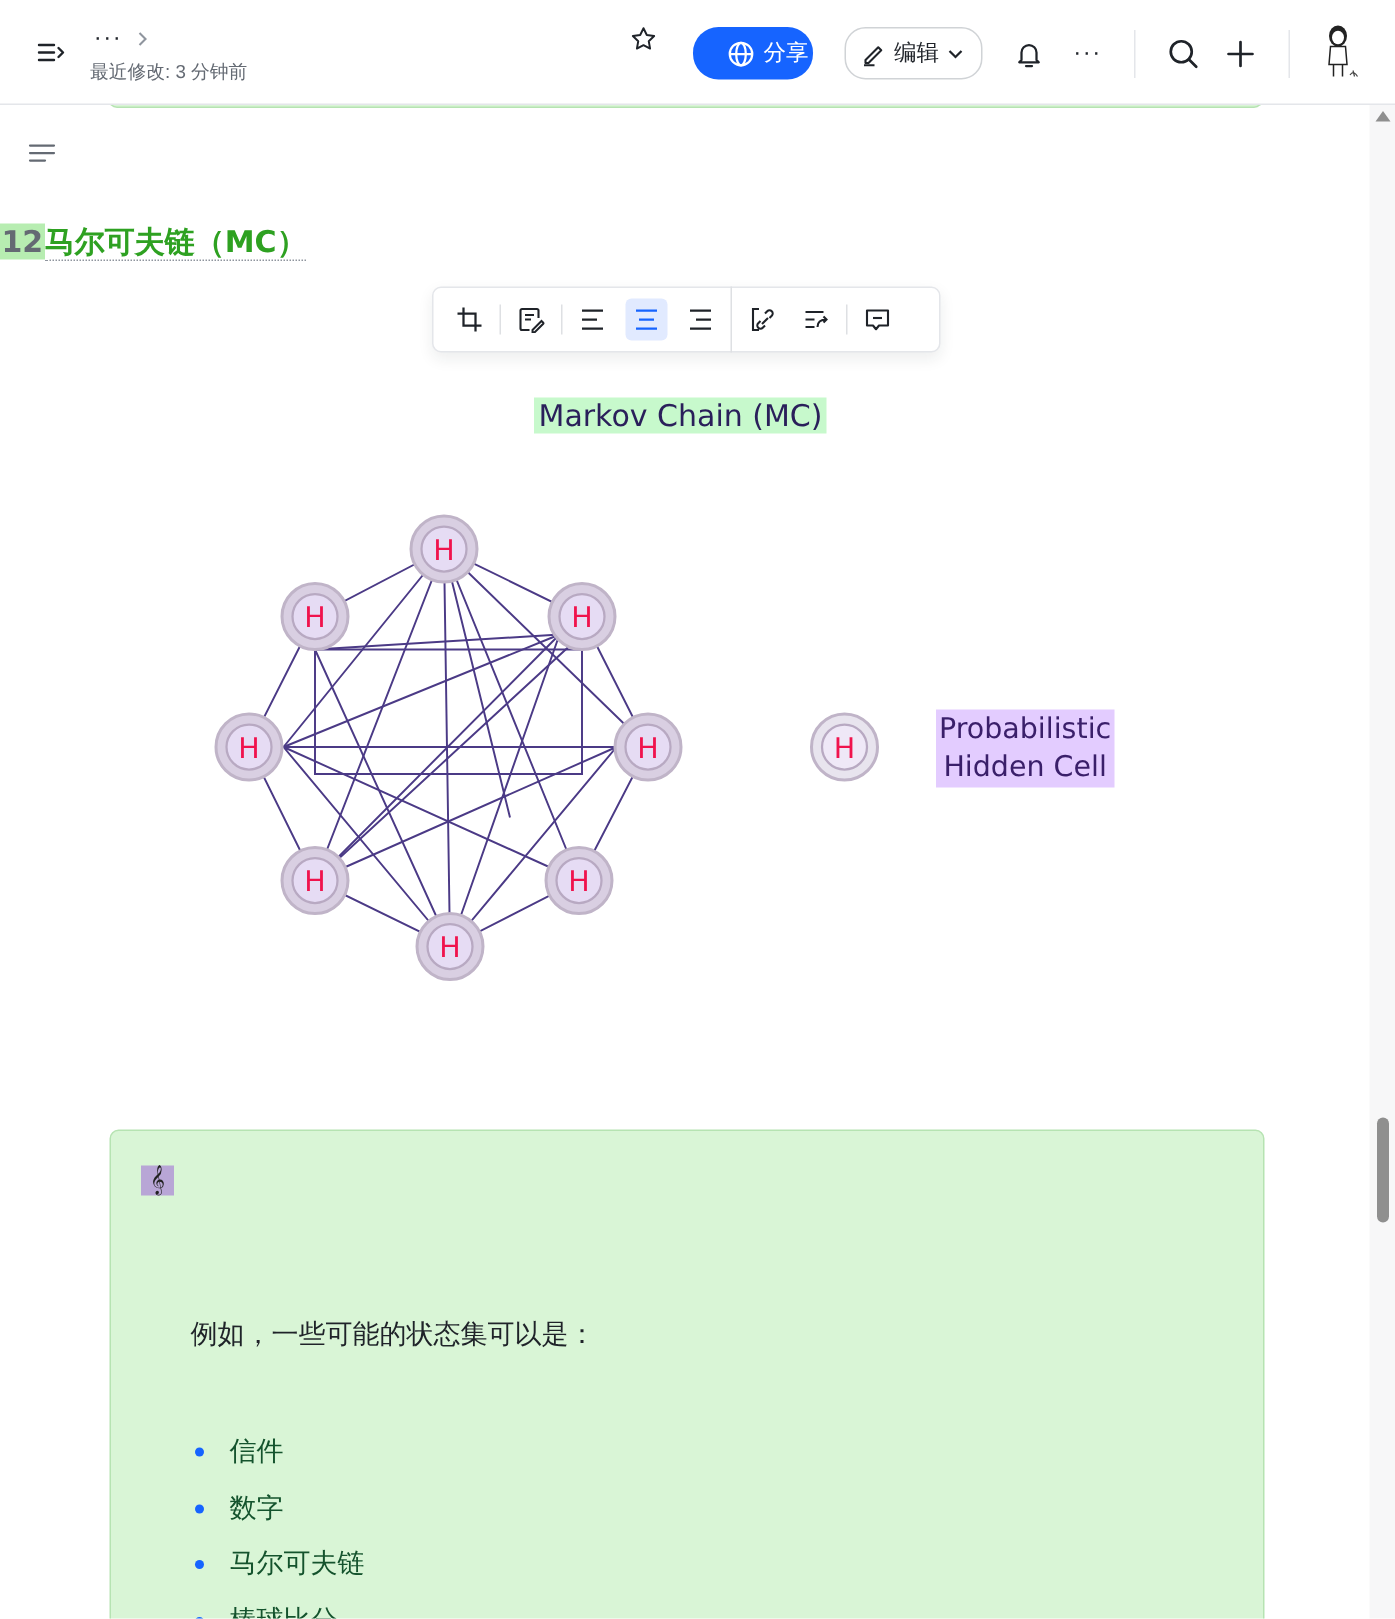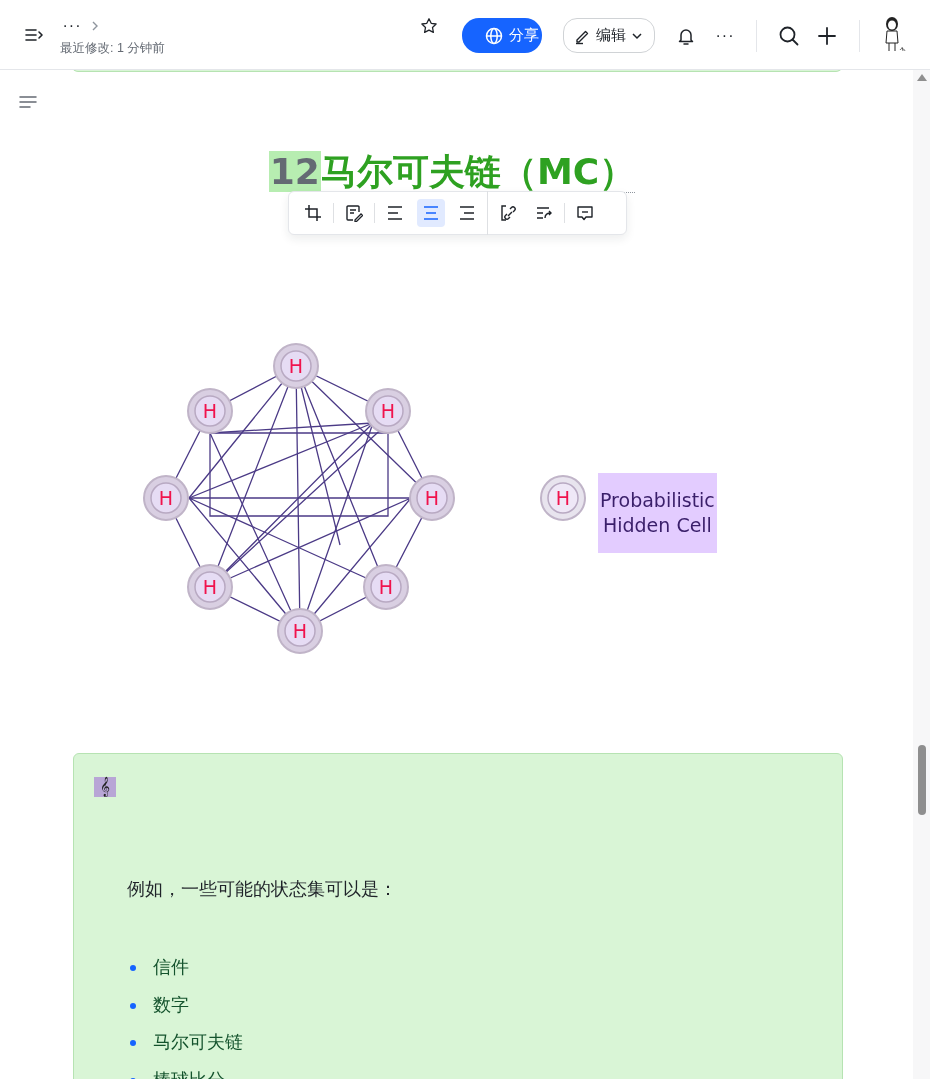--- a/index.html
+++ b/index.html
@@ -23,33 +23,33 @@
   .vsep { position: absolute; top: 20px; width: 1px; height: 32px; background: #e4e6ea; }
   .search { left: 776px; top: 23px; width: 26px; height: 26px; }
   .plus { left: 814px; top: 23px; width: 26px; height: 26px; }
   .avatar { position: absolute; left: 878px; top: 14px; width: 32px; height: 42px; }
 
   
   .content { position: absolute; left: 0; top: 70px; width: 930px; height: 1009px; overflow: hidden; }
   .prev-callout-edge { position: absolute; left: 72px; top: -10px; width: 770px; height: 12px; background: #d9f5d6; border: 1px solid #b6e3b2; border-top: none; border-radius: 0 0 6px 6px; }
   .outline-icon { position: absolute; left: 19px; top: 25px; width: 20px; height: 16px; cursor: pointer; }
 
-  .heading { position: absolute; left: 0; width: 904px; top: 78px; text-align: center; font-size: 36px; font-weight: bold; color: #2ea121; font-family: "DejaVu Sans", sans-serif; }
+  .heading { position: absolute; left: 0; width: 904px; top: 78px; text-align: left; font-size: 20px; font-weight: bold; color: #2ea121; font-family: "DejaVu Sans", sans-serif; }
   .heading .num { background: #b7edb1; color: #646a73; padding: 0 1px; }
   .heading .txt { border-bottom: 1px dotted #8f959e; }
 
   .img-toolbar { position: absolute; left: 288px; top: 121px; width: 339px; height: 44px; background: #fff; border: 1px solid #e4e6ea; border-radius: 6px; box-shadow: 0 4px 10px rgba(31,35,41,0.08); display: flex; align-items: center; padding: 0 6px; }
   .tb-btn { width: 28px; height: 28px; display: flex; align-items: center; justify-content: center; border-radius: 4px; cursor: pointer; margin: 0 4px; }
   .tb-btn.active { background: #e1eaff; }
   .tb-sep { width: 1px; height: 20px; background: #dee0e3; margin: 0 2px; }
   .tb-sep.tall { height: 44px; }
 
   .diagram { position: absolute; left: 130px; top: 185px; width: 660px; height: 420px; }
   .mc-label { position: absolute; left: 226px; top: 10px; padding: 0 3px; background: #c7f9cc; font-family: "DejaVu Sans", sans-serif; font-size: 20px; color: #2a1f5a; }
-  .phc-label { position: absolute; left: 468px; top: 218px; padding: 15px 2px; background: #e3ccff; font-family: "DejaVu Sans", sans-serif; font-size: 19px; color: #3a1f6a; text-align: center; line-height: 25px; }
+  .phc-label { position: absolute; left: 494px; top: 218px; padding: 1px 2px; background: #e3ccff; font-family: "DejaVu Sans", sans-serif; font-size: 19px; color: #3a1f6a; text-align: center; line-height: 25px; }
 
   .callout { position: absolute; left: 73px; top: 683px; width: 770px; height: 360px; background: #d9f5d6; border: 1px solid #b6e3b2; border-radius: 6px; }
   .callout-emoji { position: absolute; left: 20px; top: 23px; width: 22px; height: 20px; background: #b8a6d6; display: flex; align-items: center; justify-content: center; font-size: 17px; color: #222; }
   .callout-p1 { position: absolute; left: 53px; top: 18px; width: 700px; font-size: 18px; line-height: 30px; color: #1f2329; }
   .callout-p1 .green { color: #2ea121; }
   .callout-p1 .dotted { border-bottom: 1px dotted #646a73; }
   .callout-p2 { position: absolute; left: 53px; top: 120px; font-size: 18px; line-height: 30px; color: #1f2329; }
   .bullets { position: absolute; left: 53px; top: 195px; list-style: none; }
   .bullets li { position: relative; padding-left: 26px; font-size: 18px; line-height: 37.5px; color: #14532d; }
   .bullets li::before { content: ""; position: absolute; left: 3px; top: 16px; width: 6px; height: 6px; border-radius: 50%; background: #1664ff; }
@@ -73,21 +73,21 @@
   <div class="hdr-icon crumb-chev">
     <svg width="8" height="12" viewBox="0 0 8 12">
         <path d="M2 2l4 4-4 4" stroke="#8f959e" stroke-width="1.4" fill="none"></path>
       </svg>
   </div>
   <div class="hdr-icon star">
     <svg width="18" height="18" viewBox="0 0 18 18">
         <path d="M9 1.8l2.2 4.5 4.9.7-3.6 3.5.9 4.9L9 13.1 4.6 15.4l.9-4.9L1.9 7l4.9-.7z" stroke="#1f2329" stroke-width="1.3" fill="none" stroke-linejoin="round"></path>
       </svg>
   </div>
-  <div class="subtitle">最近修改: 1 分钟前</div>
+  <div class="subtitle">最近修改: 3 分钟前</div>
 
   <div class="share-btn">
     <svg width="18" height="18" viewBox="0 0 18 18">
         <circle cx="9" cy="9" r="7.5" stroke="#fff" stroke-width="1.5" fill="none"></circle>
         <ellipse cx="9" cy="9" rx="3.2" ry="7.5" stroke="#fff" stroke-width="1.5" fill="none"></ellipse>
         <path d="M1.5 9h15" stroke="#fff" stroke-width="1.5"></path>
       </svg>
     <span>分享</span>
   </div>
   <div class="edit-btn">
@@ -190,20 +190,21 @@
     <div class="tb-sep"></div>
     <div class="tb-btn">
       <svg width="18" height="18" viewBox="0 0 18 18">
           <path d="M2 3h14v10H10l-2 2.5L6 13H2z" stroke="#1f2329" stroke-width="1.4" fill="none" stroke-linejoin="round"></path>
           <path d="M6 8h6" stroke="#1f2329" stroke-width="1.4"></path>
         </svg>
     </div>
   </div>
 
   <div class="diagram">
+    <div class="mc-label">Markov Chain (MC)</div>
     <svg width="660" height="420" viewBox="0 0 660 420" style="position:absolute;left:0;top:0">
       <g stroke="#4b3a86" stroke-width="1.3" fill="none">
 
         <path d="M166 111L80 156L36 243L80 332L170 376L256 332L302 243L258 156Z"></path>
 
         <path d="M80 178H258V261H80Z"></path>
         <path d="M166 111L59 243M166 111L80 332M166 111L170 376M166 111L256 332M166 111L302 243M166 111L210 290"></path>
         <path d="M243 168L59 243M243 168L80 332M243 168L170 376"></path>
         <path d="M59 243H281M59 243L256 332M59 243L170 376"></path>
         <path d="M281 243L80 332M281 243L170 376"></path>

